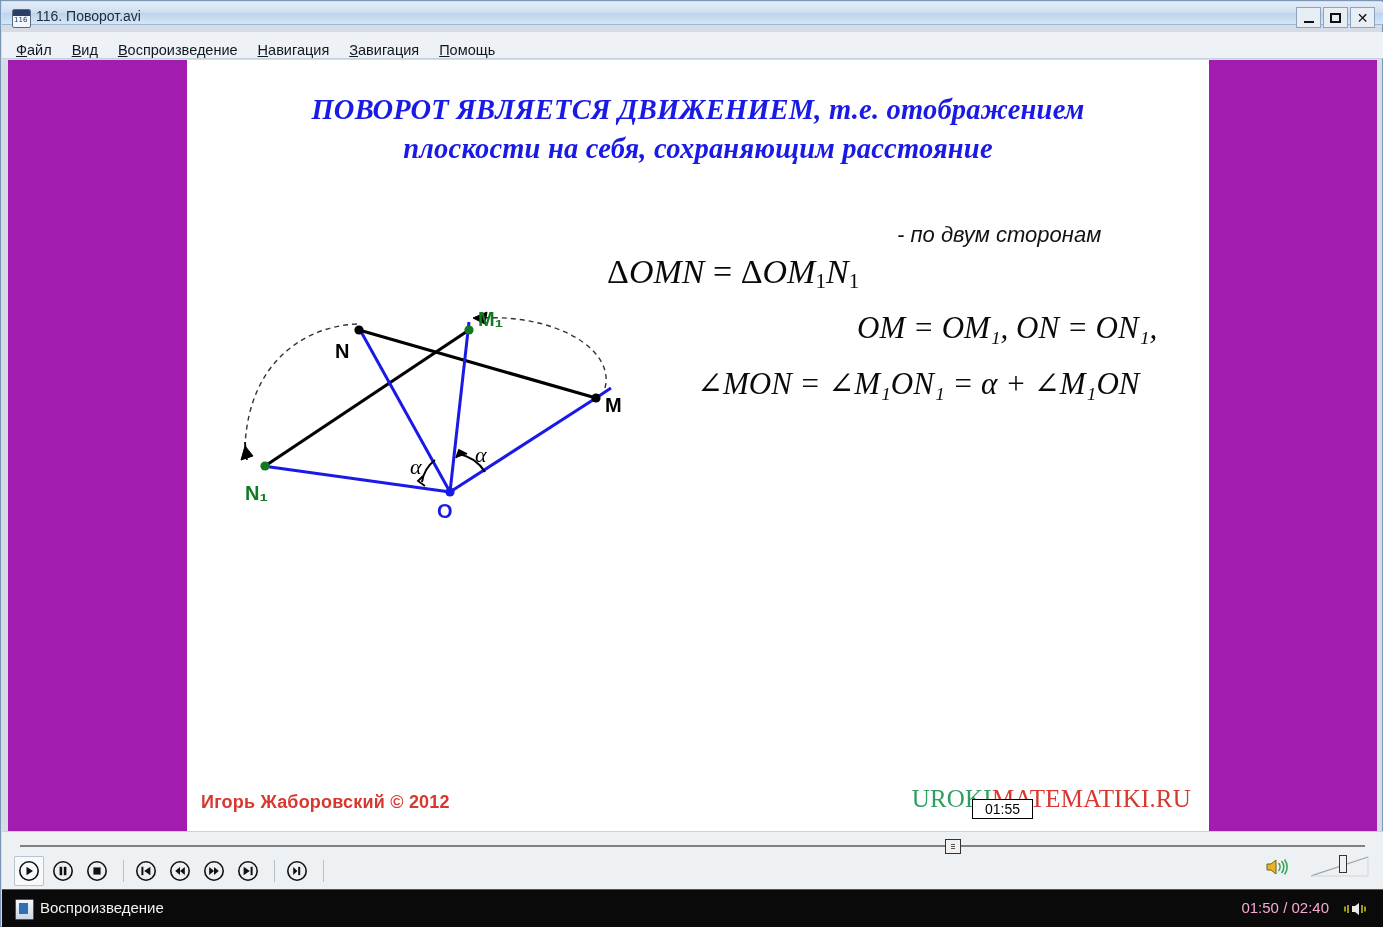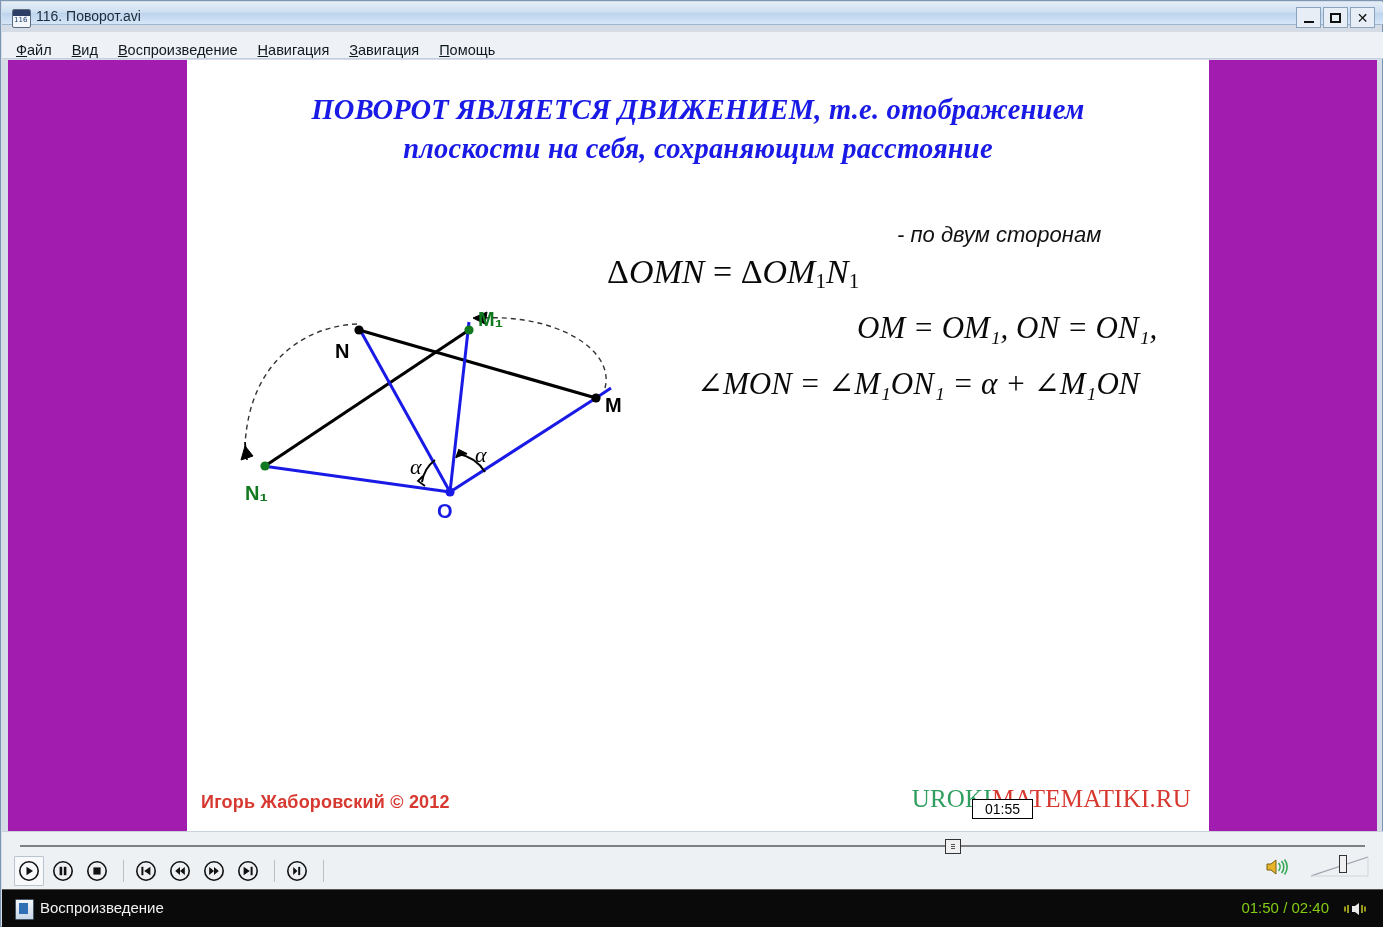--- a/index.html
+++ b/index.html
@@ -168,21 +168,21 @@
   }
   .status-icon:after{
     content:"";position:absolute;left:3px;top:3px;width:9px;height:11px;
     background:#2f6fb5;
   }
   .status-text{
     position:absolute;left:38px;top:9px;font-size:15px;color:#f2f2f2;
     font-family:"Liberation Sans",sans-serif;
   }
   .status-time{
-    position:absolute;right:54px;top:9px;font-size:15px;color:#84cc16;
+    position:absolute;right:54px;top:9px;font-size:15px;color:#f9a8d4;
     font-family:"Liberation Sans",sans-serif;
   }
   .status-spk{position:absolute;right:14px;top:10px;}
   .lbl{
     font-family:"Liberation Sans",sans-serif;font-weight:bold;
     font-size:20px;
   }
   .lbl-black{fill:#000;}
   .lbl-green{fill:#11791f;}
   .lbl-blue{fill:#1a1ae6;}

